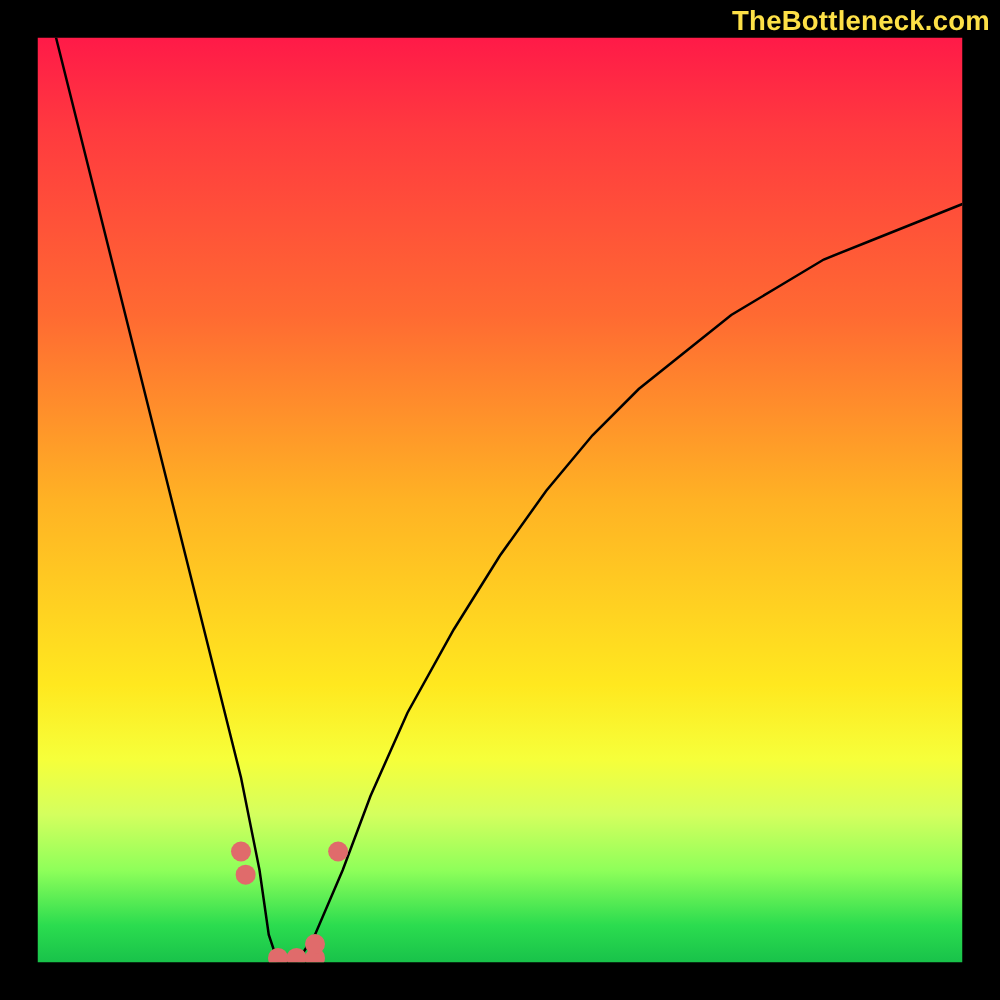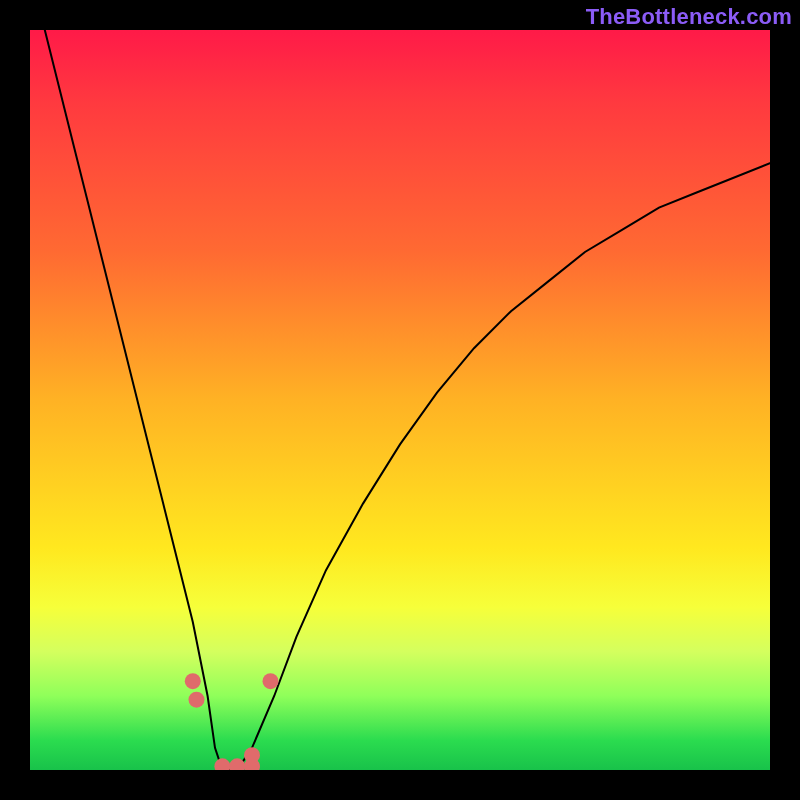--- a/index.html
+++ b/index.html
@@ -46,21 +46,21 @@
     position: absolute;
     inset: 0;
   }
   .watermark {
     position: absolute;
     top: 4px;
     right: 8px;
     font-family: Arial, Helvetica, sans-serif;
     font-size: 22px;
     font-weight: 600;
-    color: #8b5cf6;
+    color: #fde047;
     letter-spacing: 0.2px;
     user-select: none;
   }
 </style>
 </head>
 <body>
 
 <div class="stage">
   <div class="watermark">TheBottleneck.com</div>
 

